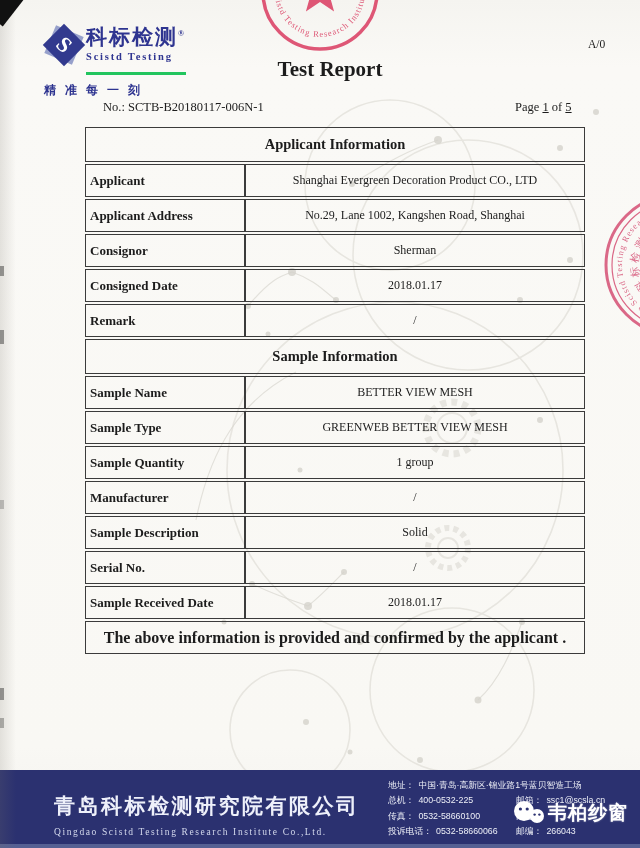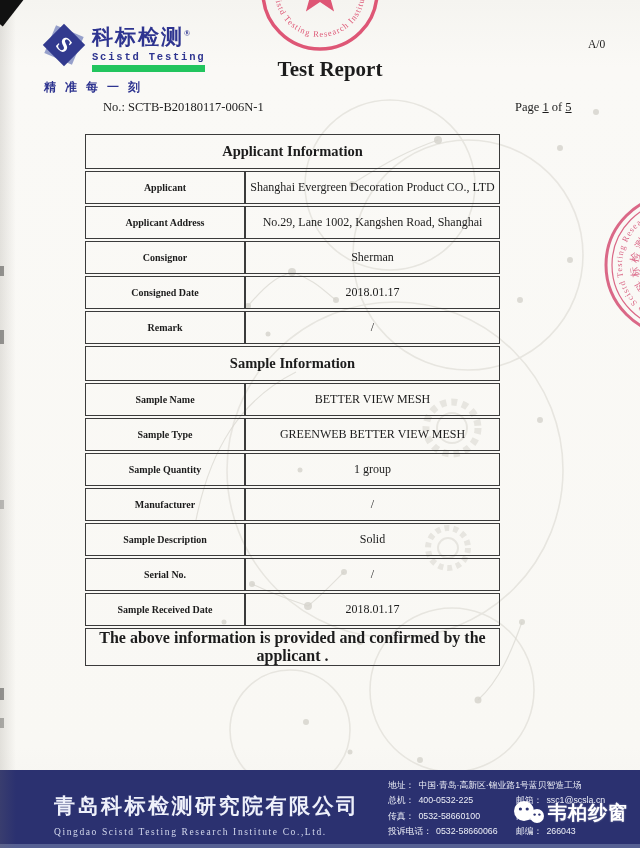--- a/index.html
+++ b/index.html
@@ -19,46 +19,46 @@
 
   
   .logo{position:absolute;left:44px;top:26px;z-index:3;}
   .logo-row{display:flex;align-items:flex-start;}
   .logo-mark{position:relative;width:42px;height:42px;flex:0 0 42px;}
   .logo-mark .lite{position:absolute;left:5px;top:4px;width:30px;height:30px;background:#96a0cb;
     transform:rotate(23deg);}
   .logo-mark .dark{position:absolute;left:5px;top:4px;width:30px;height:30px;background:#323a8e;
     transform:rotate(45deg);display:flex;align-items:center;justify-content:center;}
   .logo-mark .s{color:#fff;font-weight:bold;font-size:22px;font-family:"Liberation Serif",serif;}
-  .logo-txt{margin-left:6px;}
+  .logo-txt{}
   .logo-cn{font-size:21px;font-weight:bold;color:#2e3490;letter-spacing:2px;
     font-family:"Liberation Serif",serif;line-height:1.1;}
   .logo-reg{font-size:8px;vertical-align:super;color:#2e3490;}
   .logo-en{font-size:10.5px;font-weight:bold;color:#2e3490;letter-spacing:1.8px;
-    font-family:Liberation Mono, monospace;border-bottom:7px solid #22c55e;padding-bottom:2px;margin-top:2px;}
+    font-family:Liberation Serif, serif;border-bottom:3px solid #22c55e;padding-bottom:10px;margin-top:2px;}
   .logo-slogan{margin-top:7px;font-size:12px;font-weight:bold;color:#2e3490;letter-spacing:9px;
     font-family:"Liberation Serif",serif;}
 
   .doc-class{position:absolute;left:588px;top:38px;font-size:11.5px;z-index:3;}
   .title{position:absolute;left:220px;top:57px;width:220px;text-align:center;
     font-size:21px;font-weight:bold;z-index:3;}
   .no-line{position:absolute;left:103px;top:100px;font-size:12.5px;z-index:3;}
   .page-line{position:absolute;left:515px;top:100px;font-size:12.5px;z-index:3;}
   .page-line .u{text-decoration:underline;}
 
   
   .stamp-top{position:absolute;left:246px;top:0;z-index:4;opacity:.88;}
   .stamp-right{position:absolute;left:594px;top:192px;z-index:4;opacity:.85;}
 
   
-  table.doc{position:absolute;left:85px;top:132px;width:415px;z-index:2;
+  table.doc{position:absolute;left:85px;top:125px;width:500px;z-index:2;
     border-collapse:separate;border-spacing:0 2px;}
   table.doc td{border:1px solid #3b3b3b;background:transparent;padding:0 4px;}
   td.sec{height:33px;text-align:center;font-weight:bold;font-size:14.5px;}
-  td.lbl{width:150px;text-align:center;font-weight:bold;font-size:10px;height:31px;}
+  td.lbl{width:150px;font-weight:bold;font-size:13px;height:31px;}
   td.val{text-align:center;font-size:12px;}
   td.note{height:31px;text-align:center;font-weight:bold;font-size:16px;}
 
   
   .footer{position:absolute;left:0;top:770px;width:640px;height:78px;background:#2b3170;z-index:4;
     box-shadow:inset 0 -4px 0 #566093;}
   .f-company{position:absolute;left:54px;top:22px;}
   .f-cn{font-size:21px;font-weight:bold;color:#eef0fa;letter-spacing:2.5px;
     font-family:"Liberation Serif",serif;}
   .f-en{font-size:9.5px;color:#d3d8ec;letter-spacing:1.6px;margin-top:7px;

